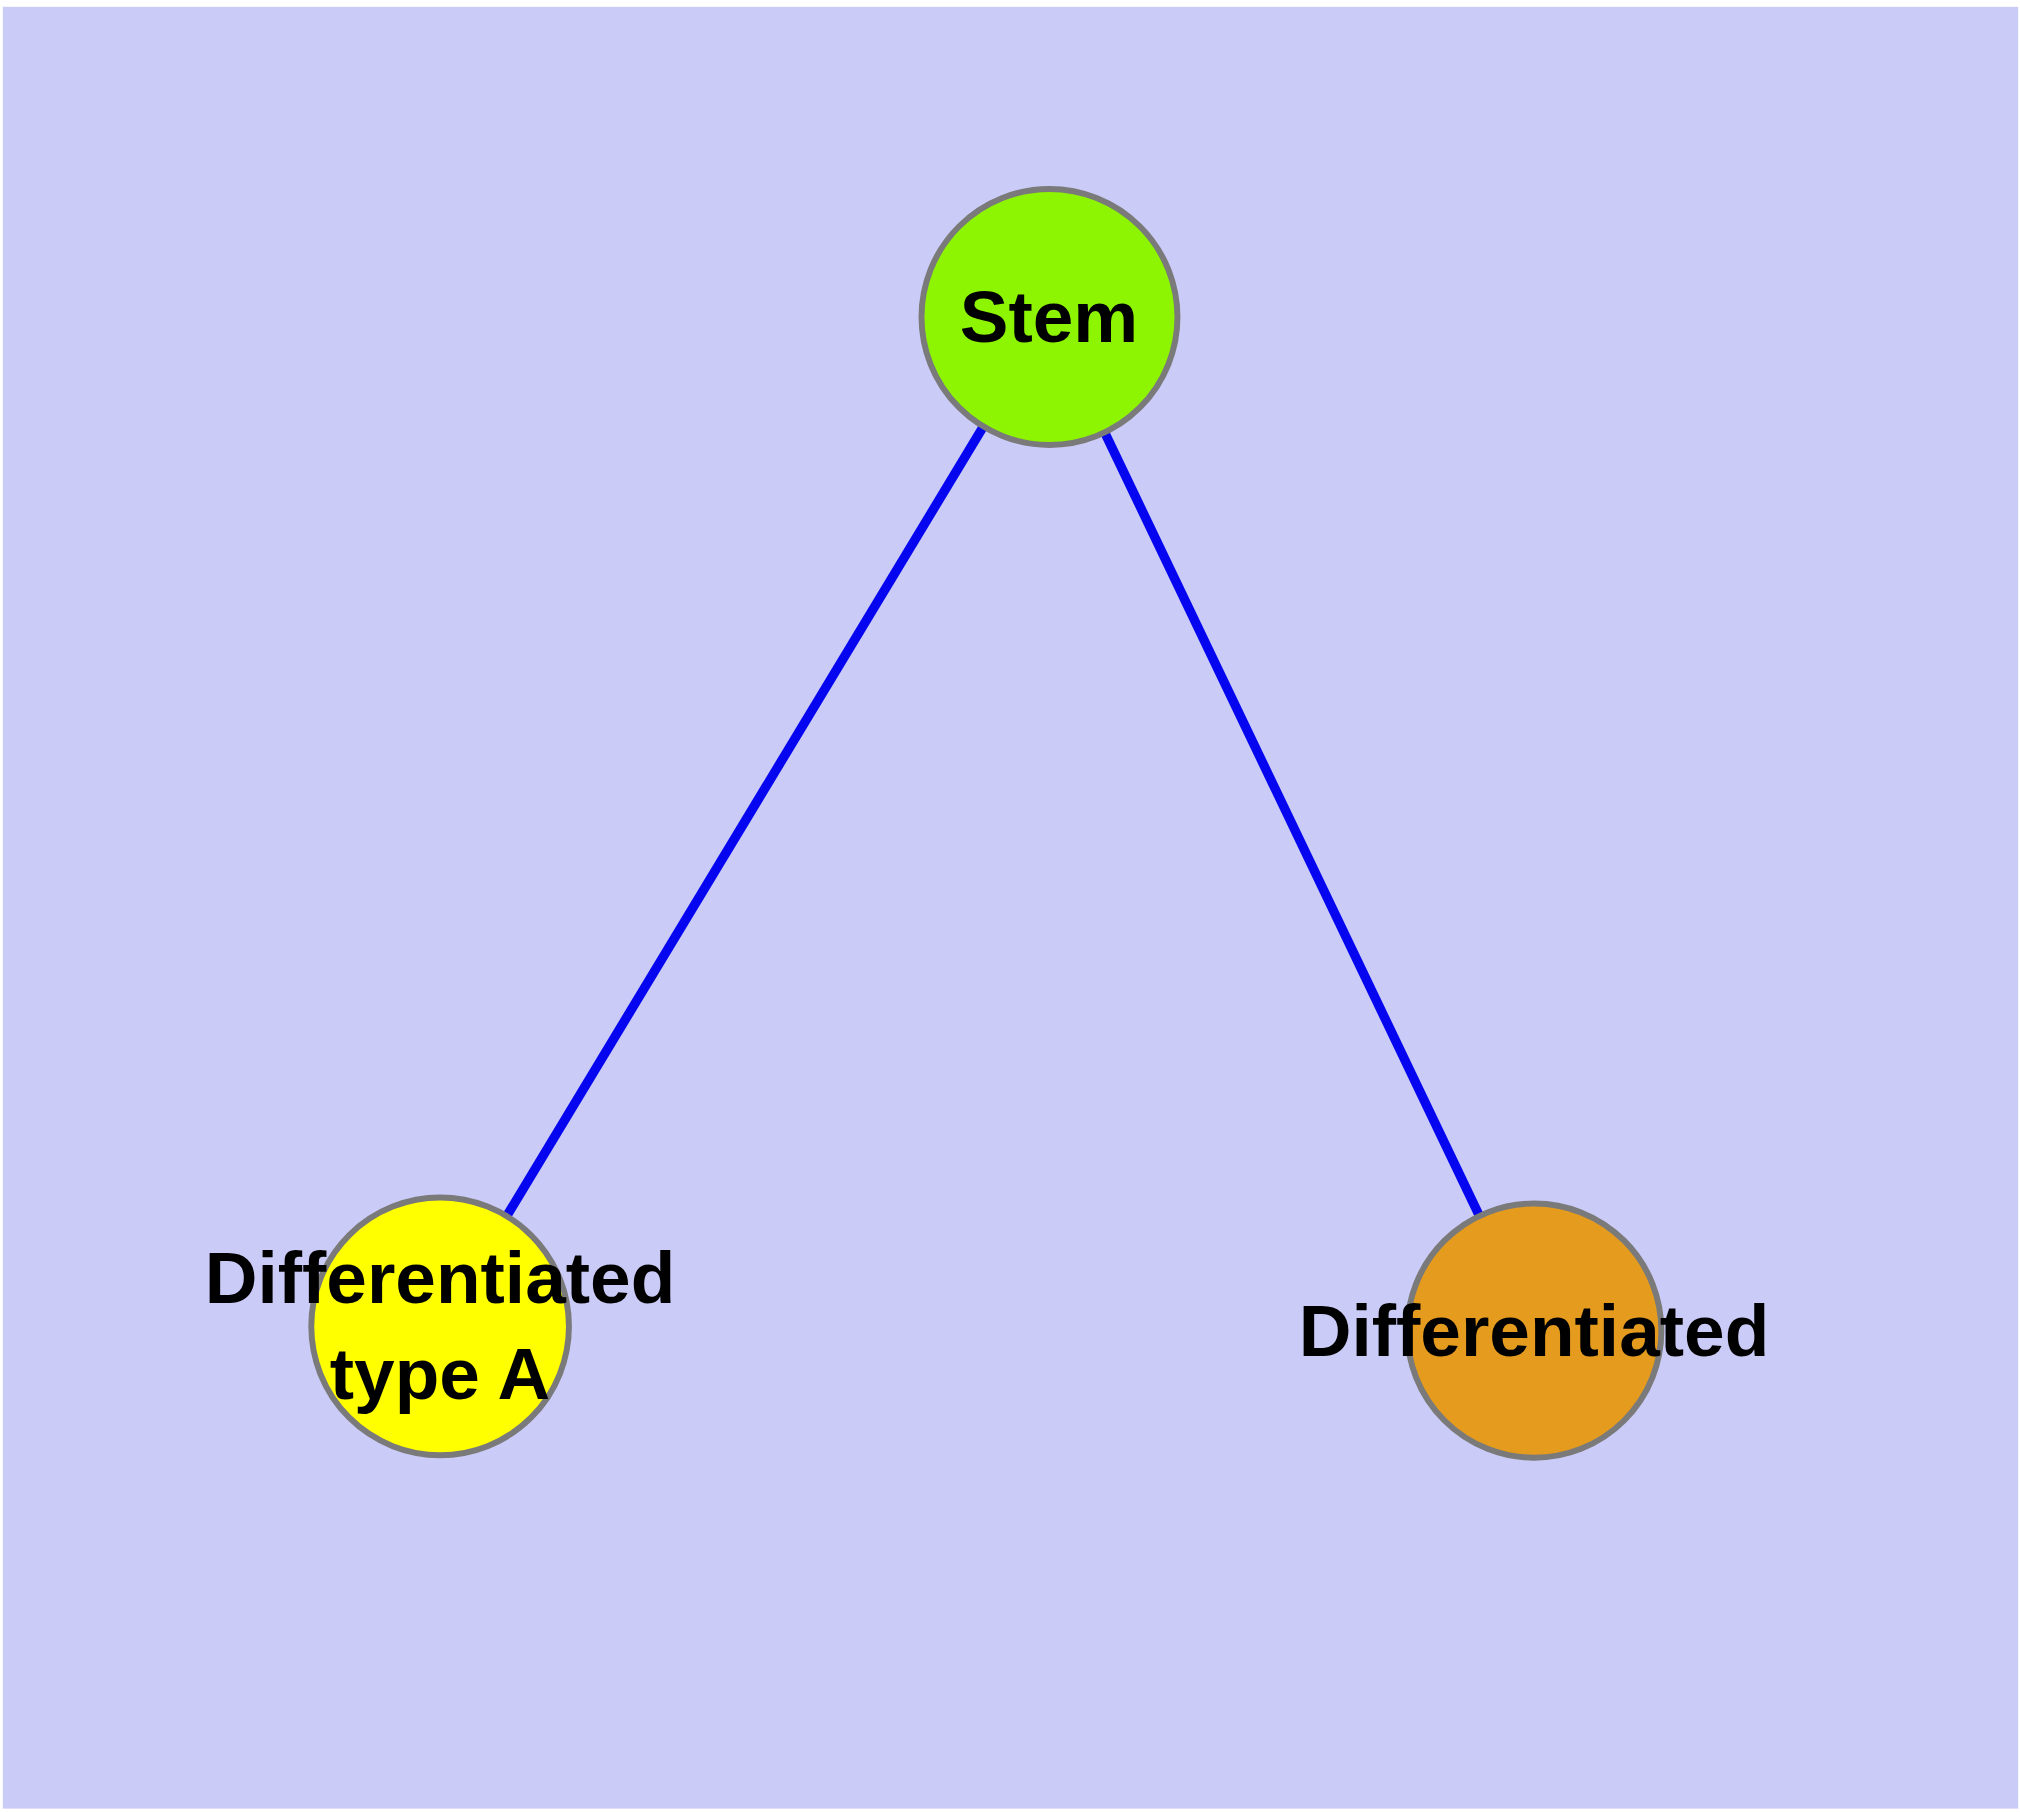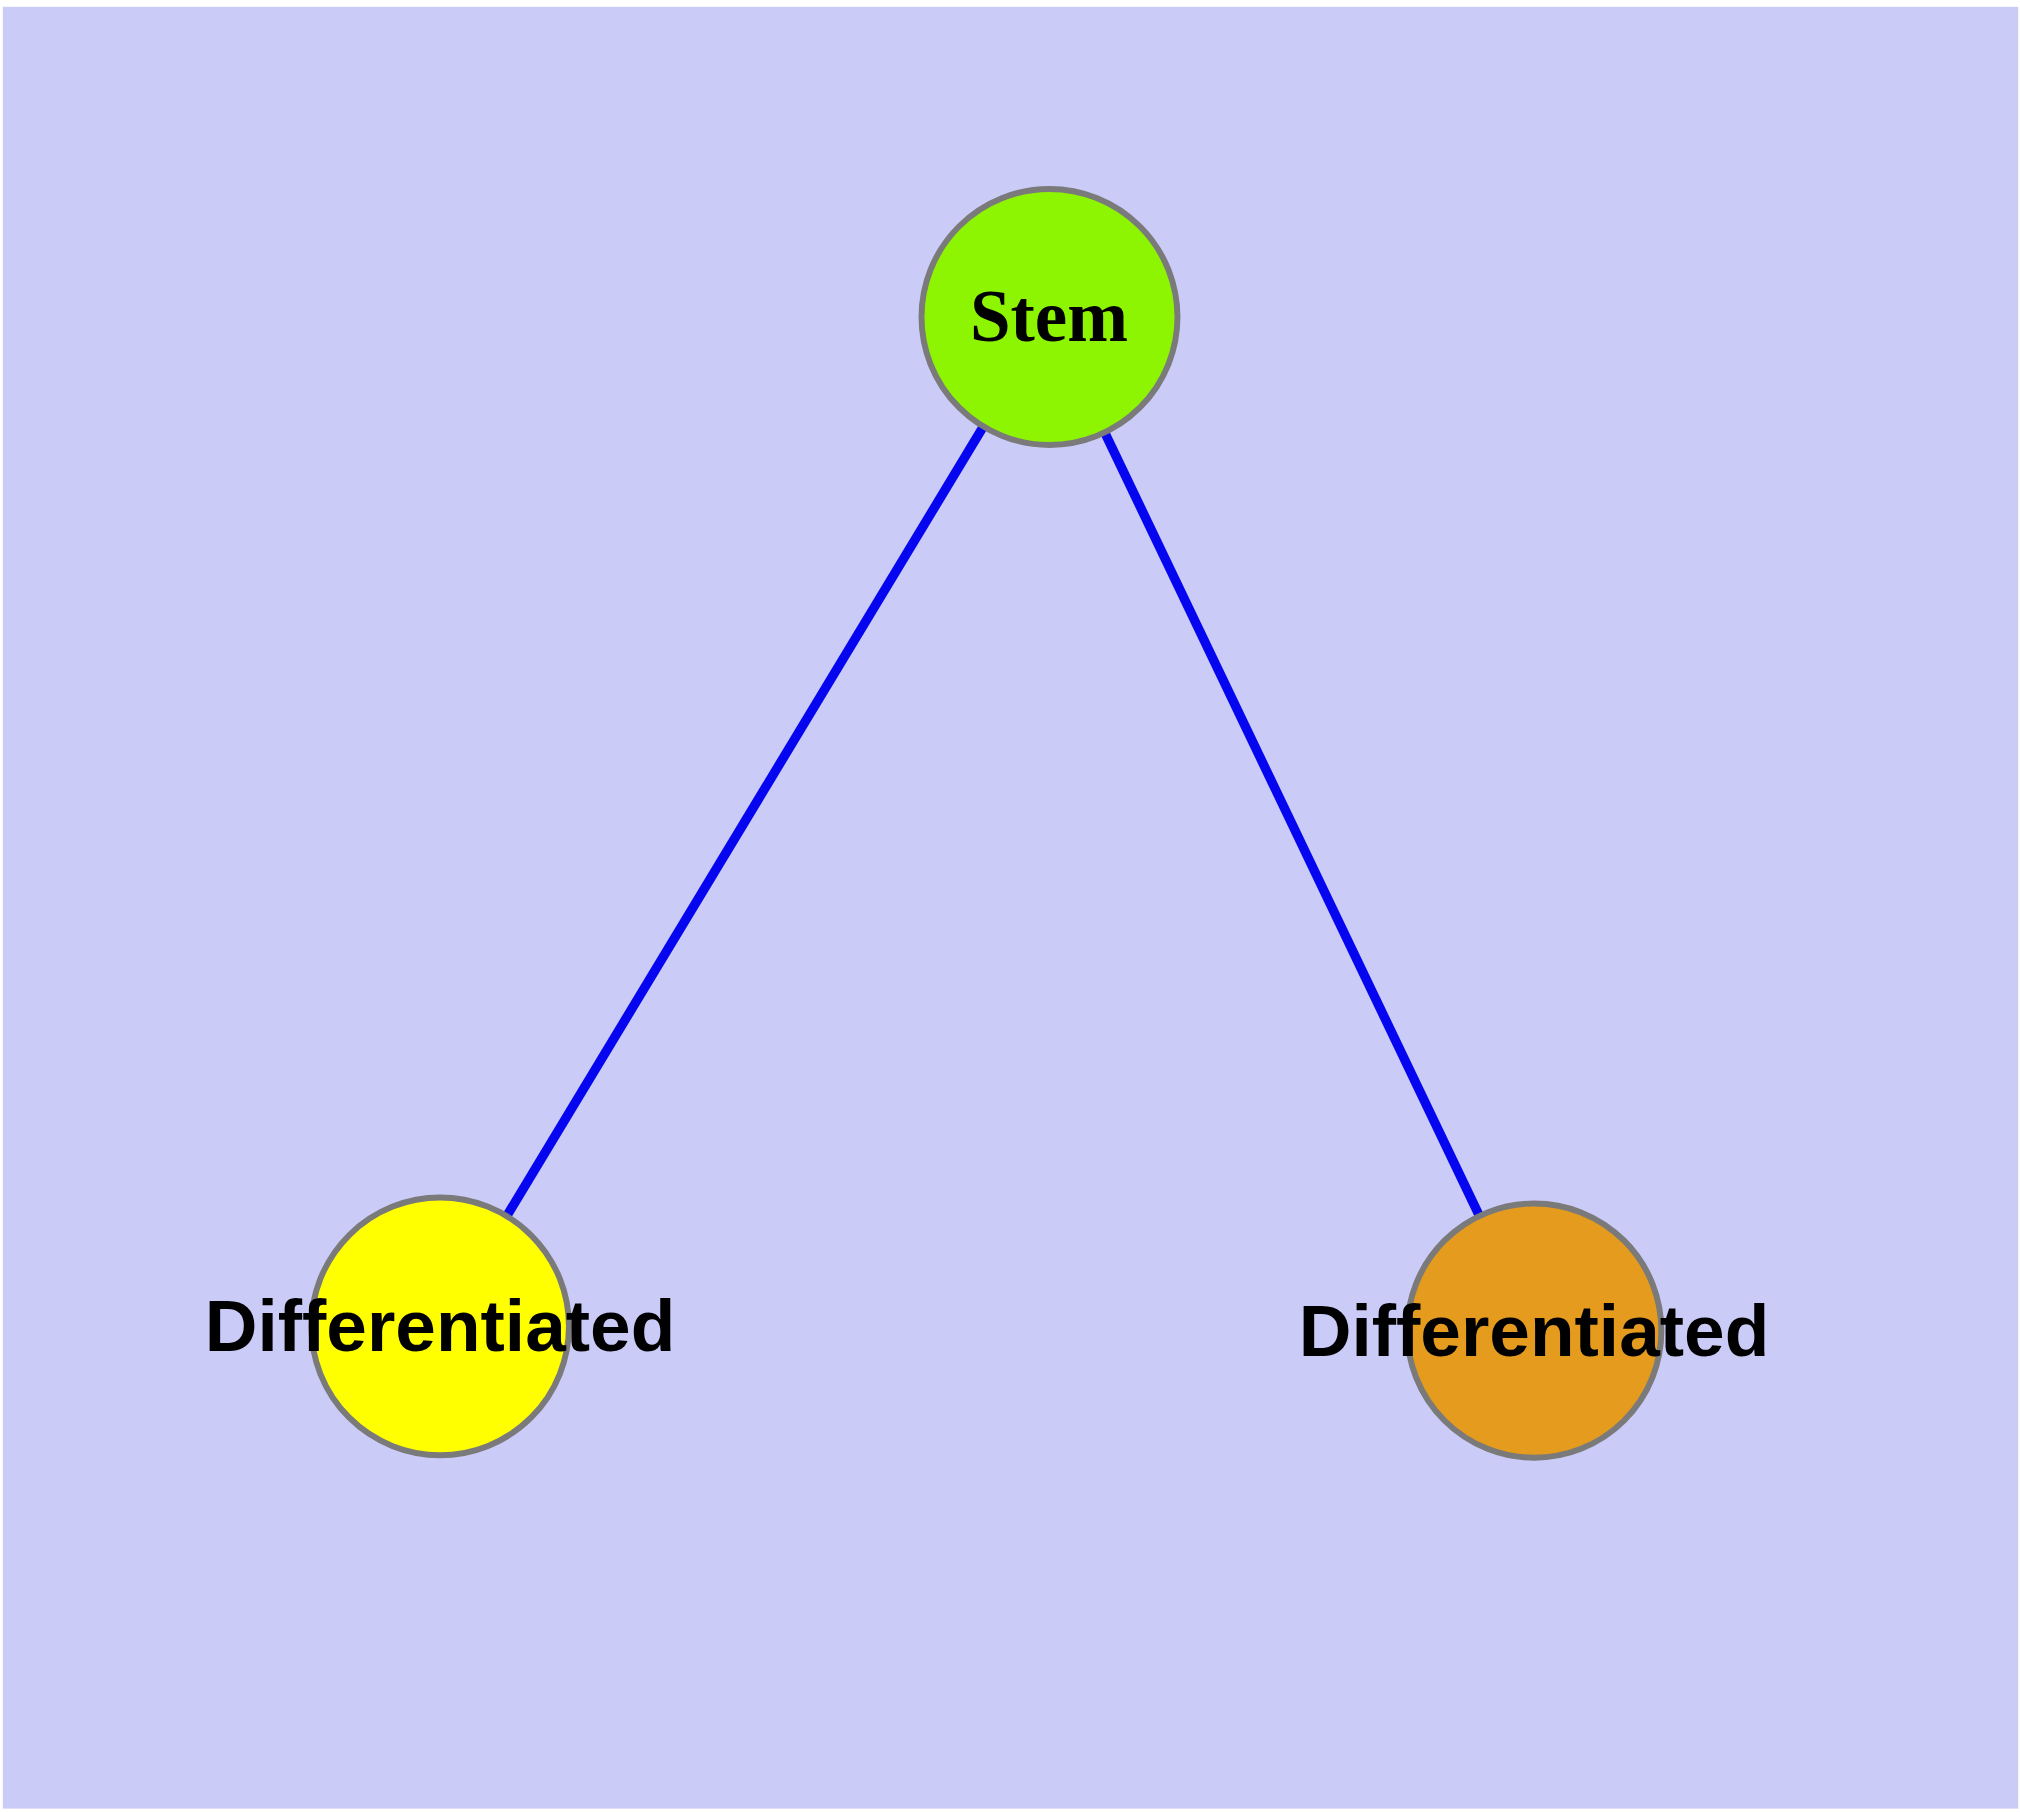--- a/index.html
+++ b/index.html
@@ -53,24 +53,25 @@
 <div class="page">
   <svg class="graph-svg" xmlns="http://www.w3.org/2000/svg" viewBox="0 0 2384 2138">
       <rect x="3" y="8" width="2378" height="2126" fill="#cbcbf8"></rect>
       <line x1="1238" y1="374" x2="519" y2="1565" stroke="#0505f0" stroke-width="11"></line>
       <line x1="1238" y1="374" x2="1810" y2="1570" stroke="#0505f0" stroke-width="11"></line>
       <circle cx="1238" cy="374" r="151" fill="#8df502" stroke="#7a7a7a" stroke-width="7"></circle>
       <circle cx="519" cy="1565" r="152" fill="#ffff00" stroke="#7a7a7a" stroke-width="7"></circle>
       <circle cx="1810" cy="1570" r="150" fill="#e49b1e" stroke="#7a7a7a" stroke-width="7"></circle>
     </svg>
   <div class="labels">
-      <div class="node-label" style="left: 1049px; top: 317px; color: rgb(0, 0, 0); font-size: 73px; font-family: Liberation Serif, serif;">
+      <div class="node-label" style="left: 1049px; top: 317px; color: rgb(0, 0, 0); font-size: 73px;">
         <span class="label-line">Stem</span>
       </div>
       <div class="node-label" style="left: 440px; top: 1326px; color: rgb(0, 0, 0); font-size: 73px;">
         <span class="label-line">Differentiated</span>
+        <span class="label-line">type A</span>
       </div>
       <div class="node-label" style="left: 1534px; top: 1331px; color: rgb(0, 0, 0); font-size: 73px;">
         <span class="label-line">Differentiated</span>
       </div>
     </div>
 </div>
 
 
 </body></html>

